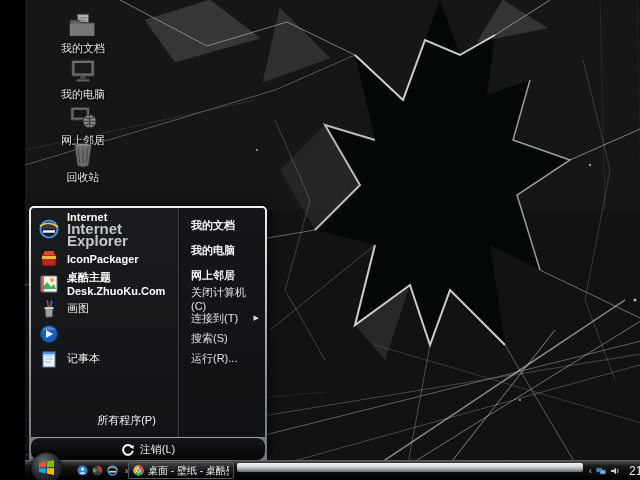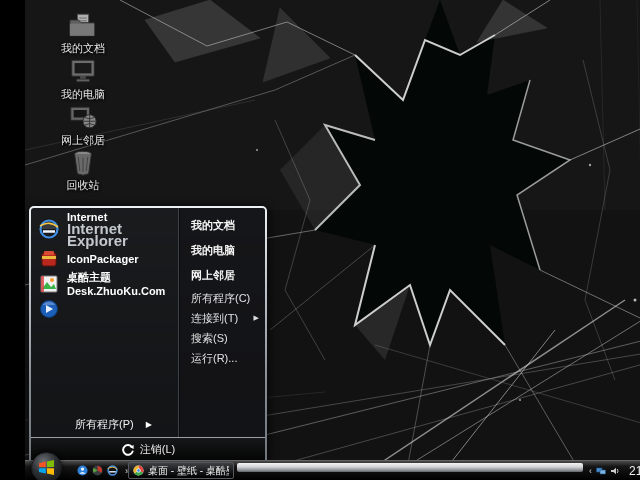--- a/index.html
+++ b/index.html
@@ -17,21 +17,21 @@
   .desk-icon{
     position:absolute;left:20px;width:76px;z-index:2;
     display:flex;flex-direction:column;align-items:center;gap:3px;
     cursor:default;
   }
   .desk-icon .glyph{width:30px;height:27px;opacity:.85;}
   .desk-icon .cap{
     color:#e8e8e8;font-size:11px;line-height:12px;
     text-shadow:1px 1px 2px #000,0 0 3px #000;white-space:nowrap;
   }
-  #di-0{top:12px;} #di-1{top:58px;} #di-2{top:104px;} #di-3{top:149px;}
+  #di-0{top:12px;} #di-1{top:58px;} #di-2{top:104px;} #di-3{top:141px;}
 
   
   #start-menu{
     position:absolute;left:4px;top:206px;width:238px;height:256px;z-index:5;
     background:linear-gradient(180deg,#eef1f3 0%,#b9bfc5 35%,#82898f 70%,#6b7artefact 100%);
     background:linear-gradient(180deg,#eef1f3 0%,#b9bfc5 35%,#848b91 70%,#6e757b 100%);
     border-radius:5px 5px 0 0;
     padding:2px;box-sizing:border-box;
     box-shadow:2px 0 10px rgba(0,0,0,.7);
     display:flex;flex-direction:column;
@@ -46,30 +46,30 @@
   #menu-right{flex:1;padding-top:5px;background:rgba(18,19,22,.55);}
 
   .ml-item{display:flex;align-items:center;height:25px;padding:0 4px 0 8px;gap:8px;color:#f0f0f0;font-size:11px;cursor:pointer;}
   .ml-item .app-icon{width:20px;height:20px;flex:0 0 20px;}
   .ml-item.big{height:34px;}
   .ml-item .two-line{display:flex;flex-direction:column;line-height:12px;}
   .ml-item .t1{font-weight:bold;color:#fff;}
   .ml-item .t2{font-size:15px;color:#c2c8cd;font-weight:bold;}
   .ml-item.bold .lbl{font-weight:bold;color:#fff;}
   .ml-spacer{flex:1;}
-  #all-programs{display:flex;align-items:center;height:22px;padding-left:44px;gap:12px;color:#f2f2f2;font-size:11px;cursor:pointer;}
+  #all-programs{display:flex;align-items:center;height:22px;padding-left:44px;gap:12px;color:#f2f2f2;font-size:11px;cursor:pointer;flex-direction:column;}
   #all-programs .arrow{font-size:8px;color:#fff;}
 
   .mr-item{display:flex;align-items:center;height:20px;padding:0 8px 0 12px;color:#e3e3e3;font-size:11px;cursor:pointer;position:relative;}
   .mr-item.boldrow{height:25px;font-weight:bold;color:#f5f5f5;}
   .mr-item .arrow{position:absolute;right:6px;font-size:7px;color:#ddd;}
 
   #menu-footer{
     height:22px;background:linear-gradient(180deg,#17181a,#050505);
-    border-top:1px solid #9aa0a6;border-radius:0;
+    border-top:1px solid #9aa0a6;border-radius:8px;
     display:flex;align-items:center;justify-content:center;gap:22px;
   }
   .footer-btn{display:flex;align-items:center;gap:6px;color:#e9e9e9;font-size:11px;cursor:pointer;}
   .footer-btn svg{width:13px;height:13px;}
 
   
   #taskbar{
     position:absolute;left:0;bottom:0;width:640px;height:20px;z-index:10;
     background:linear-gradient(180deg,#4a4a4a 0%,#151515 30%,#000 100%);
     border-top:1px solid #666;box-sizing:border-box;
@@ -225,31 +225,50 @@
         <div class="ml-item bold">
           <svg class="app-icon" viewBox="0 0 20 20">
             <rect x="2" y="2" width="16" height="16" rx="1" fill="#f2f2f2" stroke="#7a7a7a"></rect>
             <polygon points="3,15 8,8 12,13 15,10 17,15" fill="#39b54a"></polygon>
             <circle cx="13" cy="6" r="2" fill="#f59a23"></circle>
             <rect x="2" y="2" width="3" height="16" fill="#d43f3f" opacity="0.8"></rect>
           </svg>
           <span class="lbl">桌酷主题Desk.ZhuoKu.Com</span>
         </div>
 
+        <div class="ml-item">
+          <svg class="app-icon" viewBox="0 0 20 20">
+            <path d="M6 9 h8 l-1 9 h-6 z" fill="#9aa0a6" stroke="#55585c"></path>
+            <rect x="8" y="1" width="1.8" height="9" fill="#c0392b" transform="rotate(-12 9 5)"></rect>
+            <rect x="11" y="1.5" width="1.8" height="9" fill="#2e6fd0" transform="rotate(10 12 6)"></rect>
+            <rect x="5.6" y="8" width="8.8" height="2" fill="#c7ccd1"></rect>
+          </svg>
+          <span class="lbl">画图</span>
+        </div>
 
         <div class="ml-item bold">
           <svg class="app-icon" viewBox="0 0 20 20">
             <circle cx="10" cy="10" r="8.5" fill="#1c5fb8"></circle>
             <circle cx="10" cy="10" r="8.5" fill="none" stroke="#0d3a74"></circle>
             <path d="M7 6 v8 l7 -4 z" fill="#e8f2ff"></path>
             <path d="M3.5 6 a8 8 0 0 1 13 0" fill="#ffffff" opacity="0.25"></path>
           </svg>
         </div>
 
 
+        <div class="ml-item">
+          <svg class="app-icon" viewBox="0 0 20 20">
+            <rect x="4" y="3" width="12" height="15" fill="#eef4fb" stroke="#5b83b0"></rect>
+            <line x1="6" y1="7" x2="14" y2="7" stroke="#9db8d4"></line>
+            <line x1="6" y1="10" x2="14" y2="10" stroke="#9db8d4"></line>
+            <line x1="6" y1="13" x2="12" y2="13" stroke="#9db8d4"></line>
+            <rect x="4" y="3" width="12" height="2.4" fill="#4a90d9"></rect>
+          </svg>
+          <span class="lbl">记事本</span>
+        </div>
 
         <div class="ml-spacer"></div>
 
         <div id="all-programs">
           <span>所有程序(P)</span>
           <span class="arrow">▶</span>
         </div>
       </div>
 
       <div id="menu-divider"></div>
@@ -258,21 +277,21 @@
         <div class="mr-item boldrow">
           <span>我的文档</span>
         </div>
         <div class="mr-item boldrow">
           <span>我的电脑</span>
         </div>
         <div class="mr-item boldrow">
           <span>网上邻居</span>
         </div>
         <div class="mr-item">
-          <span>所有程序(C)</span>
+          <span>关闭计算机(C)</span>
         </div>
         <div class="mr-item">
           <span>连接到(T)</span>
           <span class="arrow">▶</span>
         </div>
         <div class="mr-item">
           <span>搜索(S)</span>
         </div>
         <div class="mr-item">
           <span>运行(R)...</span>

